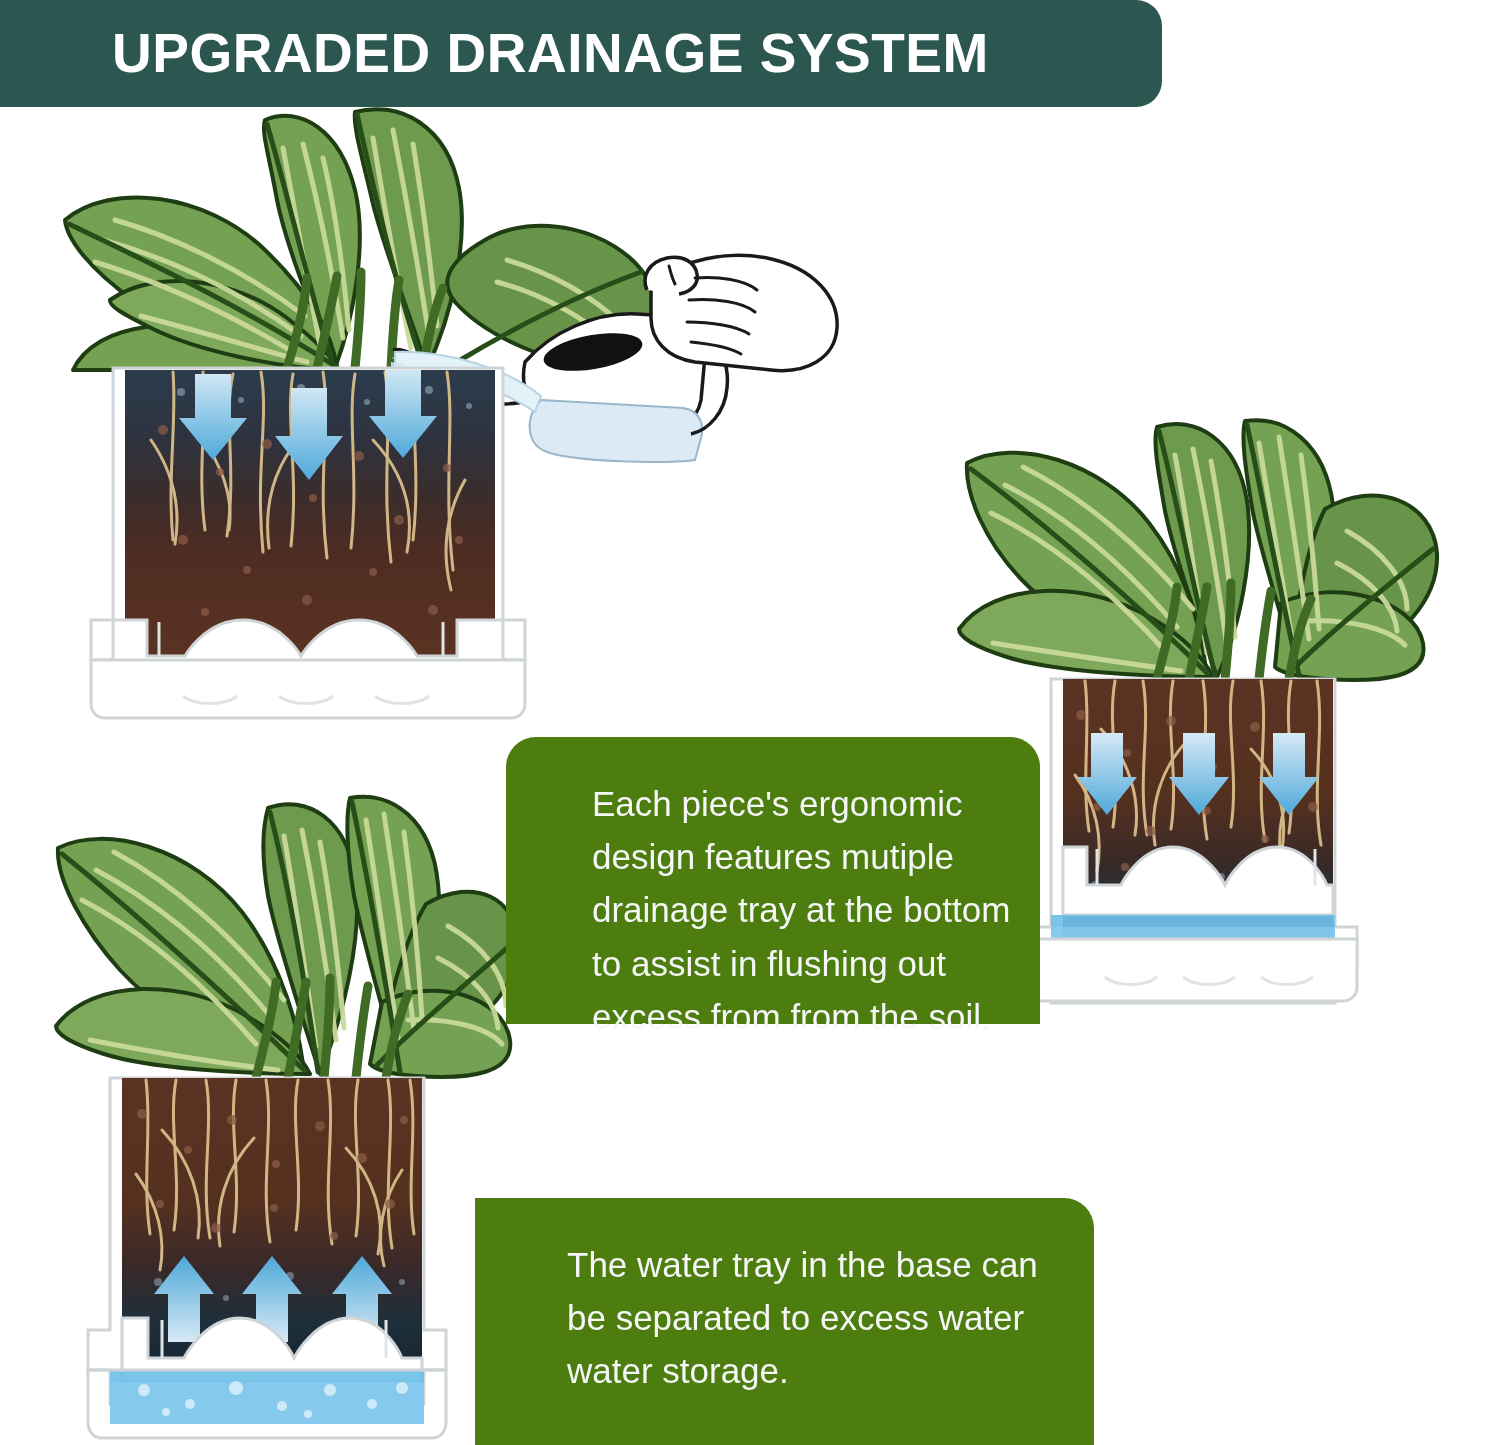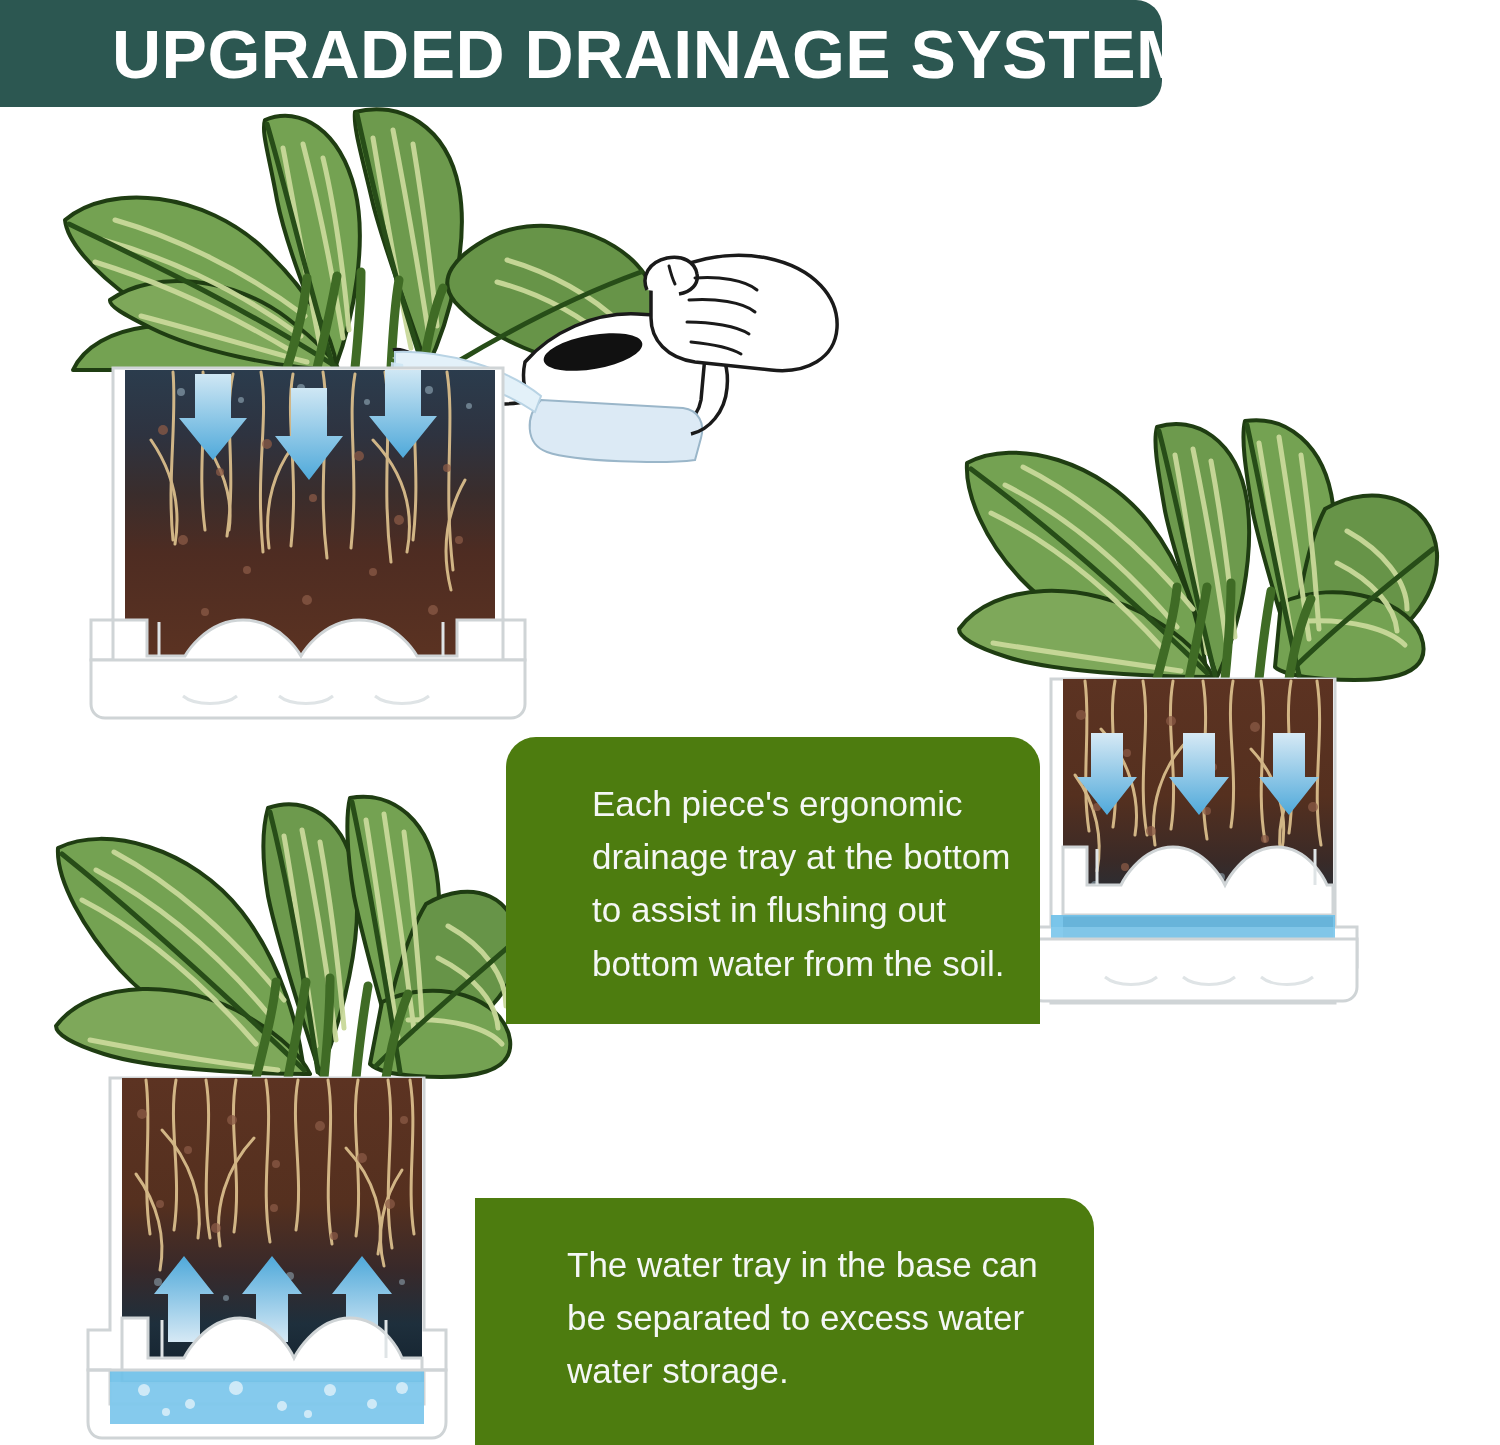--- a/index.html
+++ b/index.html
@@ -24,21 +24,21 @@
     height: 107px;
     background: #2c5751;
     border-radius: 0 26px 26px 0;
     display: flex;
     align-items: center;
     box-sizing: border-box;
     padding-left: 112px;
   }
   #page-title {
     color: #ffffff;
-    font-size: 68px;
+    font-size: 55px;
     font-weight: bold;
     letter-spacing: 0.5px;
     line-height: 1;
     white-space: nowrap;
   }
 
   
   .callout {
     position: absolute;
     background: #4d7c0f;
@@ -489,22 +489,23 @@
       <g fill="none" stroke="#dfe4e6" stroke-width="3">
         <path d="M112 530 L112 568"></path>
           <path d="M336 530 L336 568"></path>
       </g>
     </g>
   </svg>
 </div>
 
 <div class="callout" id="callout-drainage">
   <span class="callout-line">Each piece's ergonomic</span>
+  <span class="callout-line">design features mutiple</span>
   <span class="callout-line">drainage tray at the bottom</span>
   <span class="callout-line">to assist in flushing out</span>
-  <span class="callout-line">bottom water from the soil.</span>
+  <span class="callout-line">excess from from the soil.</span>
 </div>
 
 <div class="callout" id="callout-watertray">
   <span class="callout-line">The water tray in the base can</span>
   <span class="callout-line">be separated to excess water</span>
   <span class="callout-line">water storage.</span>
 </div>
 
 </body></html>

